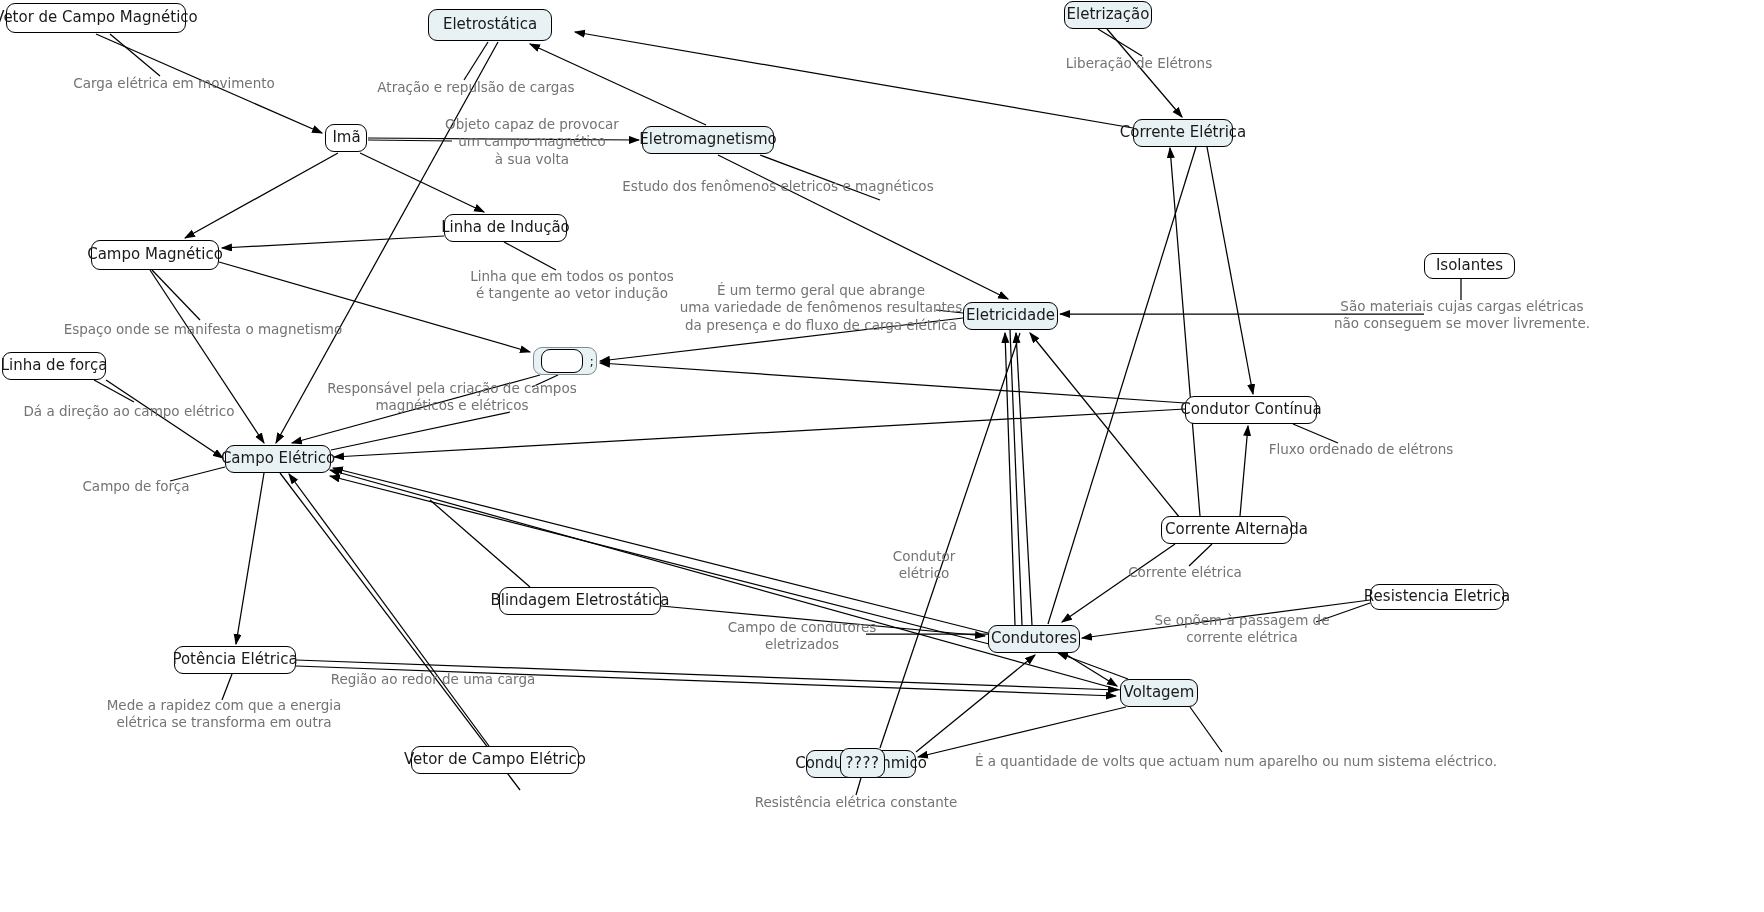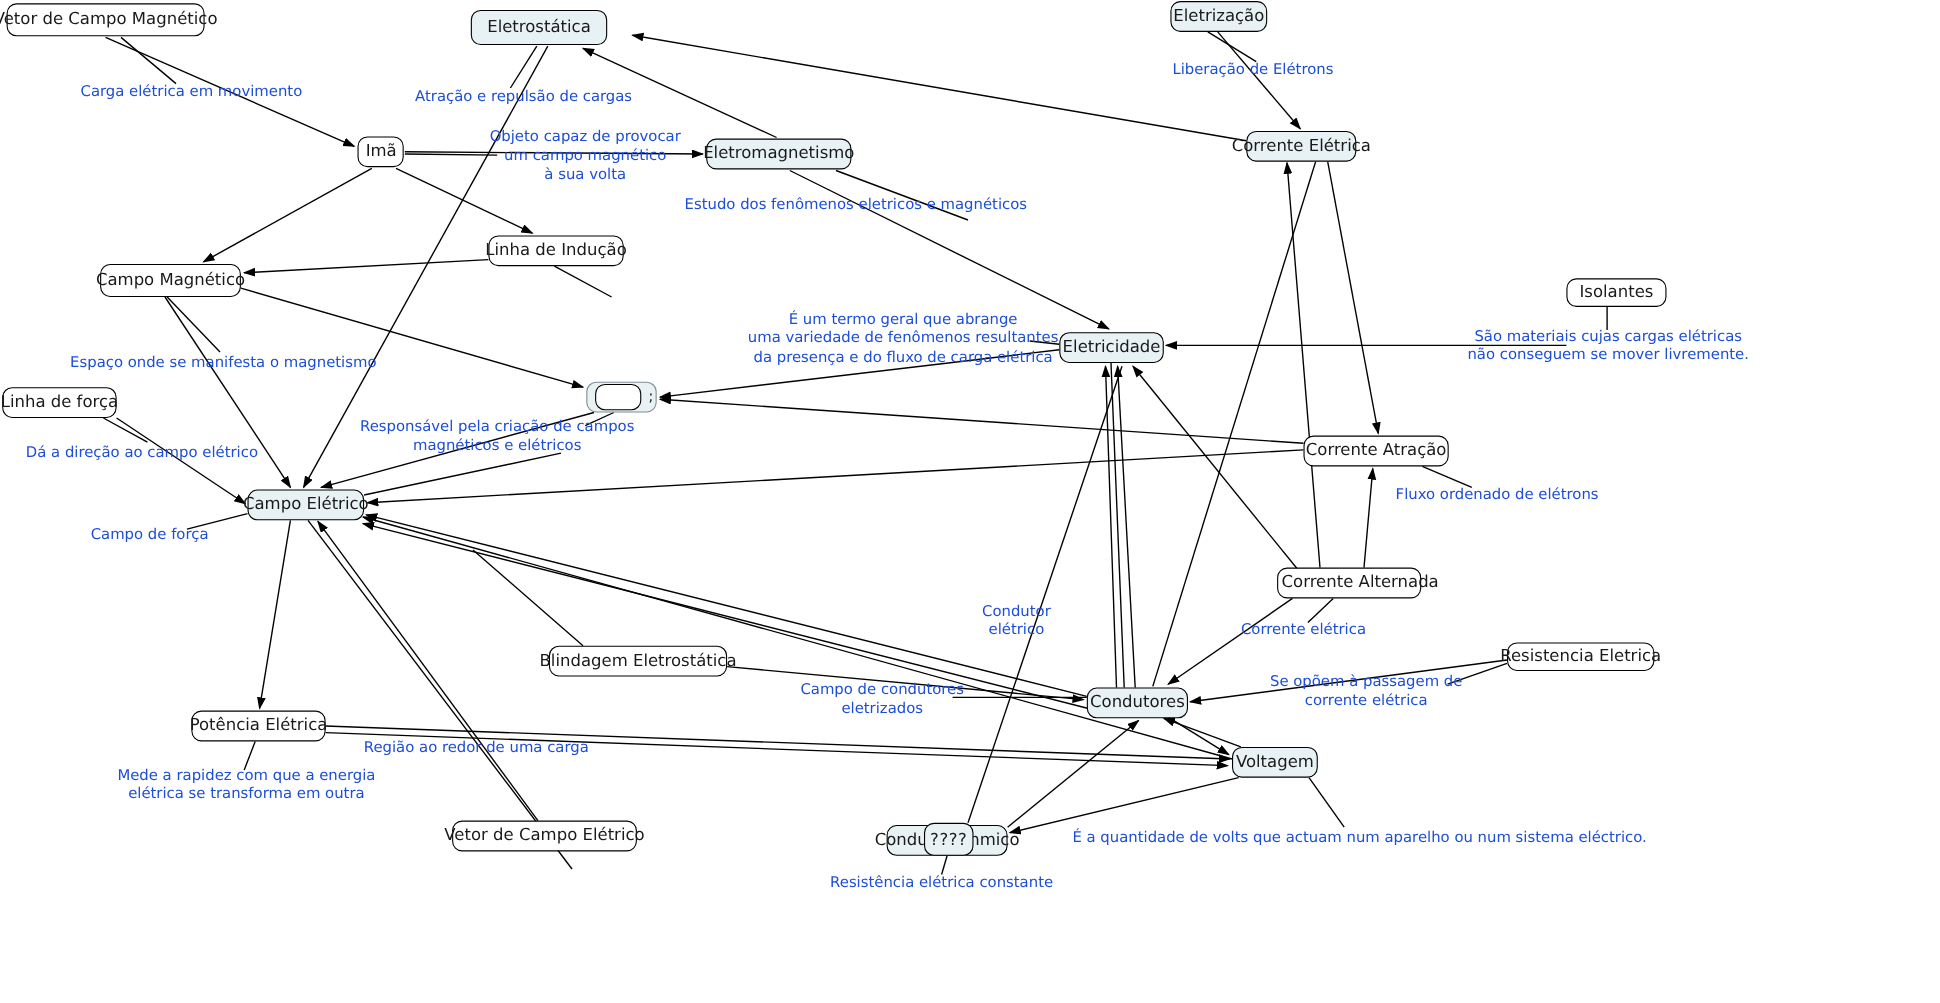--- a/index.html
+++ b/index.html
@@ -47,21 +47,21 @@
     cursor: default;
   }
   .node.concept {
     background: #e8f1f4;
   }
   .node.plain {
     background: #ffffff;
   }
   .edge-label {
     position: absolute;
-    color: #1d4ed8;
+    color: #737373;
     font-size: 13.5px;
     line-height: 1.28;
     text-align: center;
     white-space: nowrap;
     background: transparent;
     transform: translate(-50%, -50%);
     cursor: default;
   }
   
   .node-broken {
@@ -216,21 +216,21 @@
         <span>Eletricidade</span>
       </div>
       <div class="node-broken" style="left: 533px; top: 347px; width: 64px; height: 28px;">
         <div class="inner-shell"></div>
         <span class="clip-text">;</span>
       </div>
       <div class="node plain" style="left: 2px; top: 352px; width: 104px; height: 28px;">
         <span>Linha de força</span>
       </div>
       <div class="node plain" style="left: 1185px; top: 396px; width: 132px; height: 28px;">
-        <span>Corrente Atração</span>
+        <span>Condutor Contínua</span>
       </div>
       <div class="node concept" style="left: 225px; top: 445px; width: 106px; height: 28px;">
         <span>Campo Elétrico</span>
       </div>
       <div class="node plain" style="left: 1161px; top: 516px; width: 131px; height: 28px; padding-left: 31px;">
         <span>Corrente Alternada</span>
       </div>
       <div class="node plain" style="left: 1370px; top: 584px; width: 134px; height: 26px;">
         <span>Resistencia Eletrica</span>
       </div>
@@ -251,20 +251,21 @@
       </div>
       <div class="node concept" style="left: 806px; top: 750px; width: 110px; height: 28px;">
         <span>Condutor Ôhmico</span>
       </div>
       <div class="qmark-badge" style="left: 840px; top: 748px; width: 45px; height: 30px;">????</div>
       <div class="edge-label" style="left: 174px; top: 84px;">Carga elétrica em movimento</div>
       <div class="edge-label" style="left: 476px; top: 88px;">Atração e repulsão de cargas</div>
       <div class="edge-label" style="left: 1139px; top: 64px;">Liberação de Elétrons</div>
       <div class="edge-label" style="left: 532px; top: 142px;">Objeto capaz de provocar<br>um campo magnético<br>à sua volta</div>
       <div class="edge-label" style="left: 778px; top: 187px;">Estudo dos fenômenos eletricos e magnéticos</div>
+      <div class="edge-label" style="left: 572px; top: 285px;">Linha que em todos os pontos<br>é tangente ao vetor indução</div>
       <div class="edge-label" style="left: 821px; top: 308px;">É um termo geral que abrange<br>uma variedade de fenômenos resultantes<br>da presença e do fluxo de carga elétrica</div>
       <div class="edge-label" style="left: 1462px; top: 315px;">São materiais cujas cargas elétricas<br>não conseguem se mover livremente.</div>
       <div class="edge-label" style="left: 203px; top: 330px;">Espaço onde se manifesta o magnetismo</div>
       <div class="edge-label" style="left: 452px; top: 397px;">Responsável pela criação de campos<br>magnéticos e elétricos</div>
       <div class="edge-label" style="left: 129px; top: 412px;">Dá a direção ao campo elétrico</div>
       <div class="edge-label" style="left: 1361px; top: 450px;">Fluxo ordenado de elétrons</div>
       <div class="edge-label" style="left: 136px; top: 487px;">Campo de força</div>
       <div class="edge-label" style="left: 924px; top: 565px;">Condutor<br>elétrico</div>
       <div class="edge-label" style="left: 1185px; top: 573px;">Corrente elétrica</div>
       <div class="edge-label" style="left: 1242px; top: 629px;">Se opõem à passagem de<br>corrente elétrica</div>

